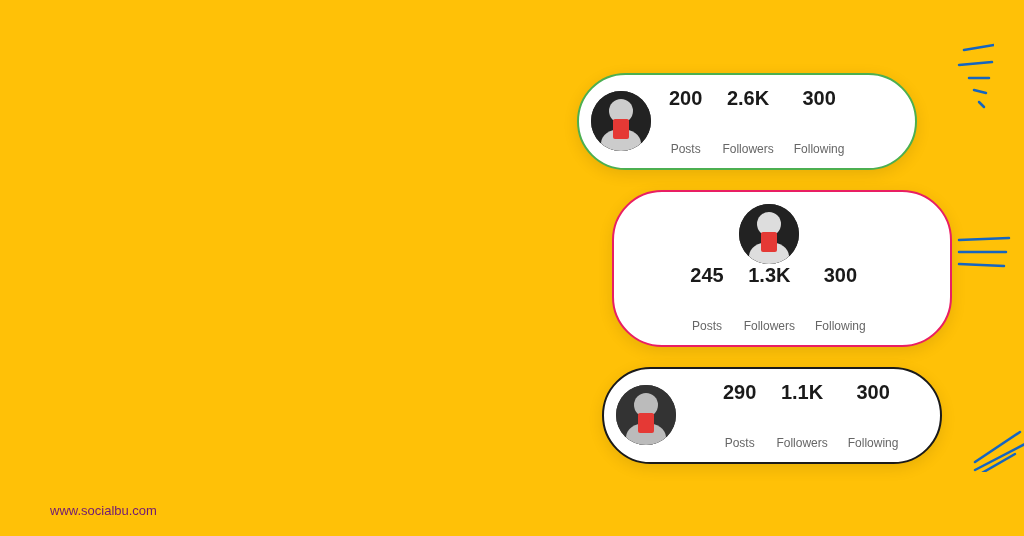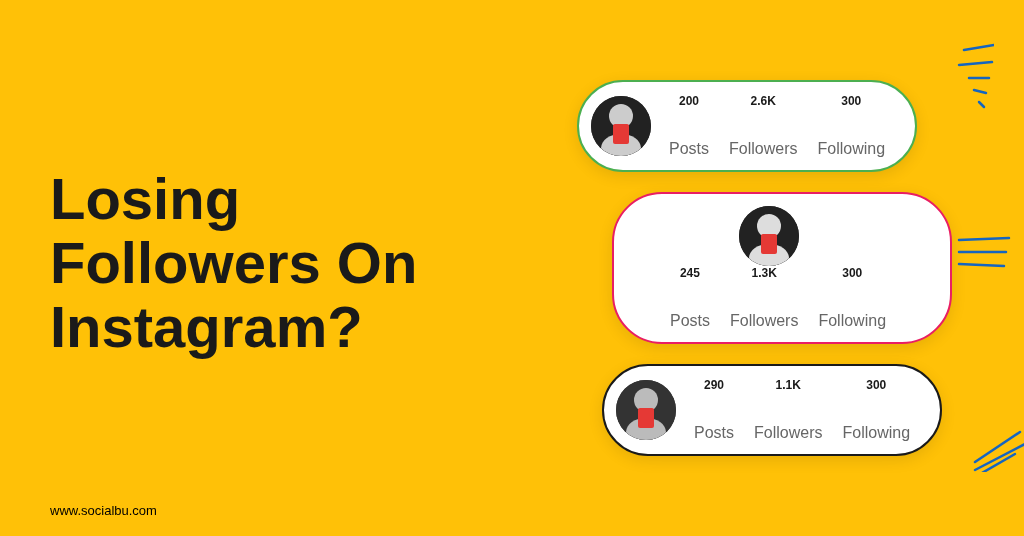--- a/index.html
+++ b/index.html
@@ -43,21 +43,21 @@
       font-weight: 600;
       color: #1a1a1a;
       line-height: 1.3;
     }
 
     .website {
       position: absolute;
       bottom: 18px;
       left: 50px;
       font-size: 13px;
-      color: #000000;
+      color: #701a75;
       font-weight: 400;
     }
 
     
     .right-section {
       width: 544px;
       position: relative;
       height: 100%;
       display: flex;
       flex-direction: column;
@@ -86,20 +86,21 @@
 
     .card-2 {
       border: 2.5px solid #E91E63;
       margin-left: 40px;
       flex-direction: column;
     }
 
     .card-3 {
       border: 2.5px solid #1a1a1a;
       margin-left: 20px;
+      gap: 29px;
     }
 
     .avatar {
       width: 60px;
       height: 60px;
       border-radius: 50%;
       overflow: hidden;
       flex-shrink: 0;
       margin-right: 18px;
       background: #333;
@@ -120,27 +121,27 @@
       flex: 1;
     }
 
     .stat-item {
       display: flex;
       flex-direction: column;
       align-items: center;
     }
 
     .stat-number {
-      font-size: 12px;
+      font-size: 20px;
       font-weight: 800;
       color: #1a1a1a;
     }
 
     .stat-label {
-      font-size: 16px;
+      font-size: 12px;
       color: #666;
       font-weight: 400;
       margin-top: 32px;
     }
 
     
     .deco {
       position: absolute;
       pointer-events: none;
     }
@@ -170,23 +171,20 @@
       fill: none;
       stroke-linecap: round;
     }
   </style>
 </head>
 <body>
 
 <div class="container">
 
   <div class="left-section">
-    <div class="main-title">
-      Losing<br>Followers On<br>Instagram?
-    </div>
   </div>
 
   <div class="right-section">
 
     <div class="deco deco-top-right">
       <svg width="80" height="70" viewBox="0 0 80 70">
         <line x1="50" y1="10" x2="80" y2="5" class="scribble-lines"></line>
         <line x1="45" y1="25" x2="78" y2="22" class="scribble-lines"></line>
         <line x1="55" y1="38" x2="75" y2="38" class="scribble-lines"></line>
         <line x1="60" y1="50" x2="72" y2="53" class="scribble-lines"></line>

